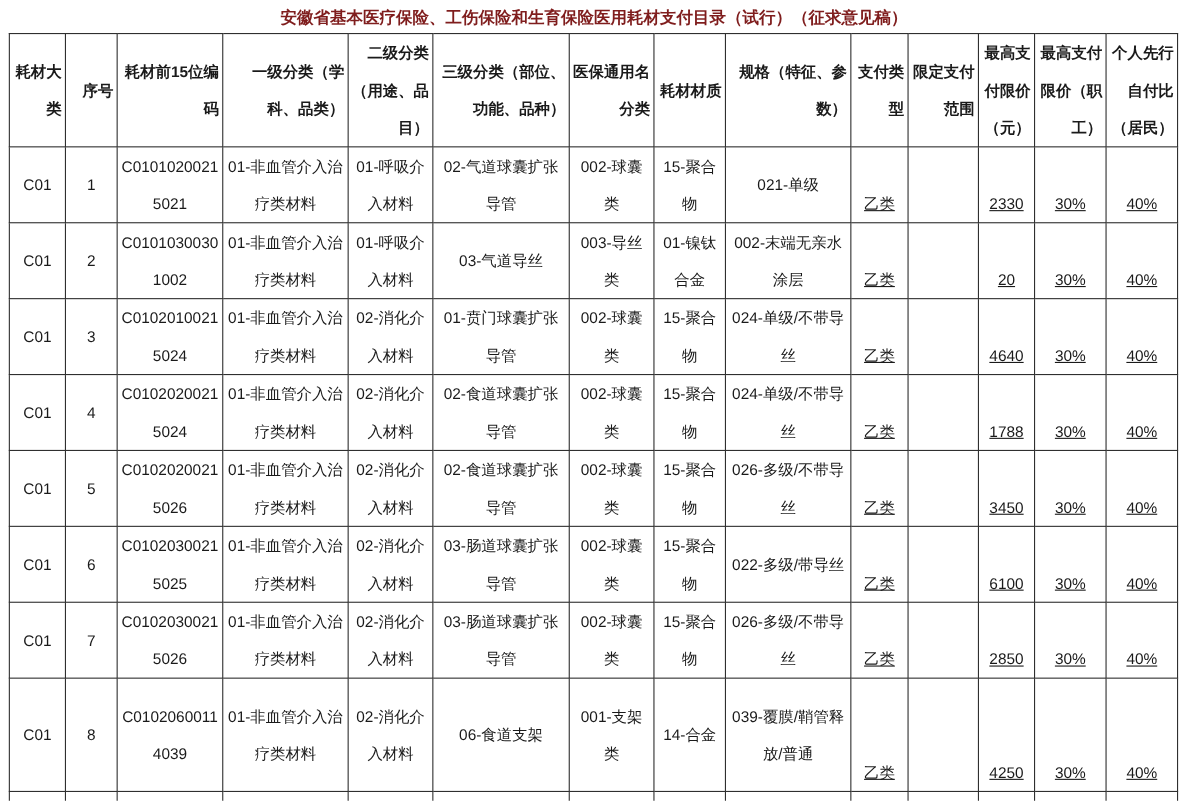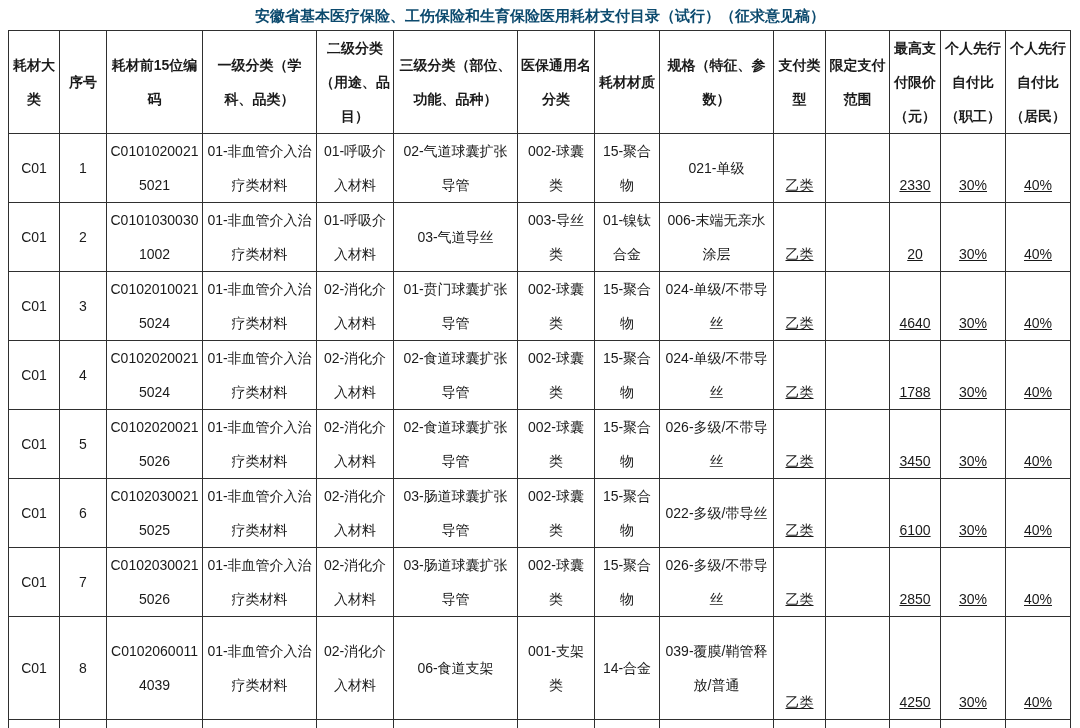--- a/index.html
+++ b/index.html
@@ -9,39 +9,39 @@
     background: #ffffff; color: #1a1a1a;
     font-family: "Liberation Sans", "DejaVu Sans", sans-serif;
   }
   .page { width: 1080px; height: 728px; overflow: hidden; }
   .doc-title {
     text-align: center;
     font-size: 15px;
     font-weight: 700;
     padding-top: 7px;
     height: 30px;
-    color: #0c4a6e;
+    color: #7f1d1d;
   }
   table.catalog {
     border-collapse: collapse;
     table-layout: fixed;
     margin-left: 8px;
     width: 1062px;
     background: #fff;
   }
   .catalog th, .catalog td {
     border: 1px solid #2f2f2f;
     text-align: center;
     vertical-align: middle;
     font-size: 14px;
     line-height: 34px;
     padding: 0 3px;
     overflow: hidden;
   }
-  .catalog th { font-weight: 700; height: 102px; }
+  .catalog th { font-weight: 700; height: 102px; text-align: right; }
   .catalog tr.row { height: 69px; }
   .catalog tr.row:nth-child(8) { height: 103px; }
   .catalog td.code { word-break: break-all; margin-left: 13px; }
   .catalog td.va-bottom { vertical-align: bottom; text-decoration: underline; }
 </style>
 </head>
 <body>
 
 <div class="page">
   <div class="doc-title">安徽省基本医疗保险、工伤保险和生育保险医用耗材支付目录（试行）（征求意见稿）</div>
@@ -69,21 +69,21 @@
           <th>耗材前15位编码</th>
           <th>一级分类（学科、品类）</th>
           <th>二级分类（用途、品目）</th>
           <th>三级分类（部位、功能、品种）</th>
           <th>医保通用名分类</th>
           <th>耗材材质</th>
           <th>规格（特征、参数）</th>
           <th>支付类型</th>
           <th>限定支付范围</th>
           <th>最高支付限价（元）</th>
-          <th>个人先行自付比（职工）</th>
+          <th>最高支付限价（职工）</th>
           <th>个人先行自付比（居民）</th>
         </tr>
     </thead>
     <tbody>
         <tr class="row">
           <td>C01</td>
           <td>1</td>
           <td class="code">C01010200215021</td>
           <td>01-非血管介入治疗类材料</td>
           <td>01-呼吸介入材料</td>
@@ -99,21 +99,21 @@
         </tr>
         <tr class="row">
           <td>C01</td>
           <td>2</td>
           <td class="code">C01010300301002</td>
           <td>01-非血管介入治疗类材料</td>
           <td>01-呼吸介入材料</td>
           <td>03-气道导丝</td>
           <td>003-导丝类</td>
           <td>01-镍钛合金</td>
-          <td>006-末端无亲水涂层</td>
+          <td>002-末端无亲水涂层</td>
           <td class="va-bottom">乙类</td>
           <td></td>
           <td class="va-bottom">20</td>
           <td class="va-bottom">30%</td>
           <td class="va-bottom">40%</td>
         </tr>
         <tr class="row">
           <td>C01</td>
           <td>3</td>
           <td class="code">C01020100215024</td>

